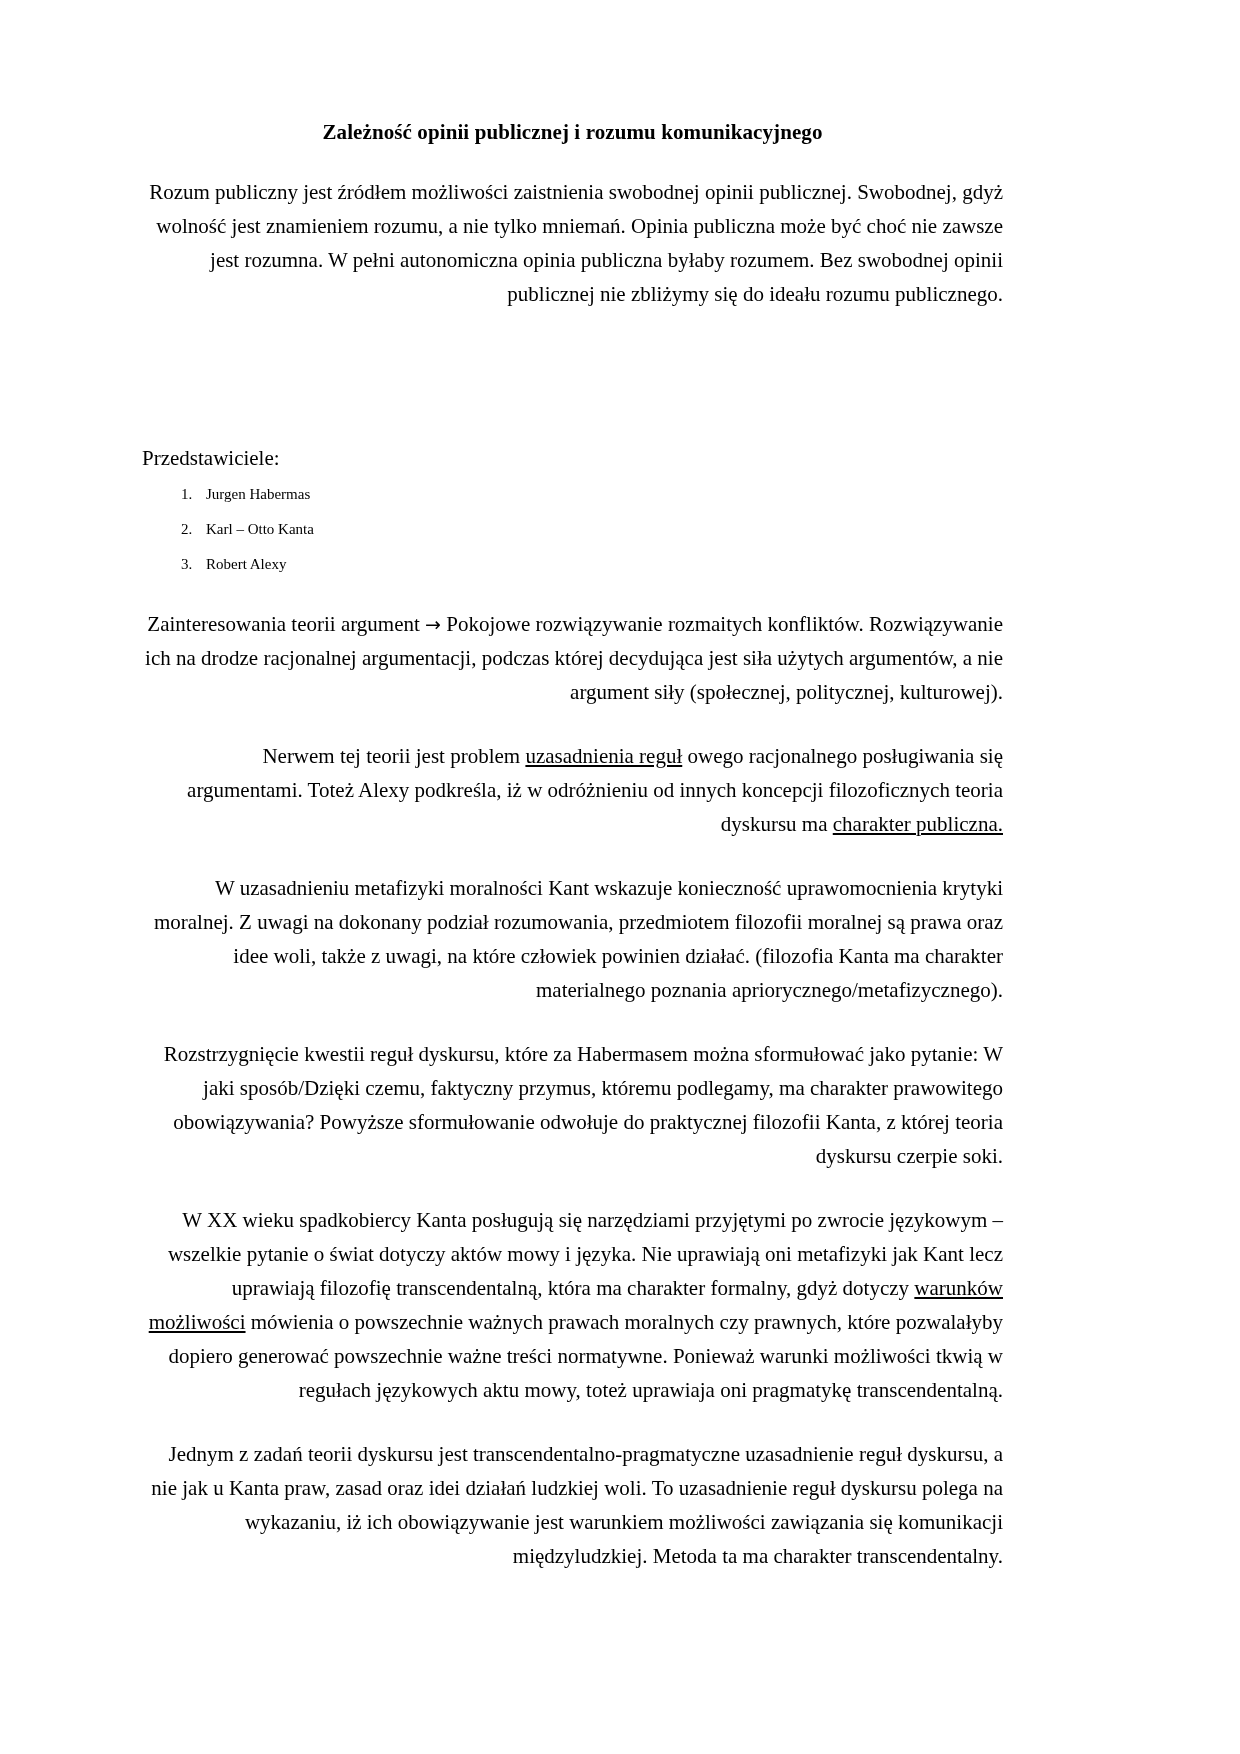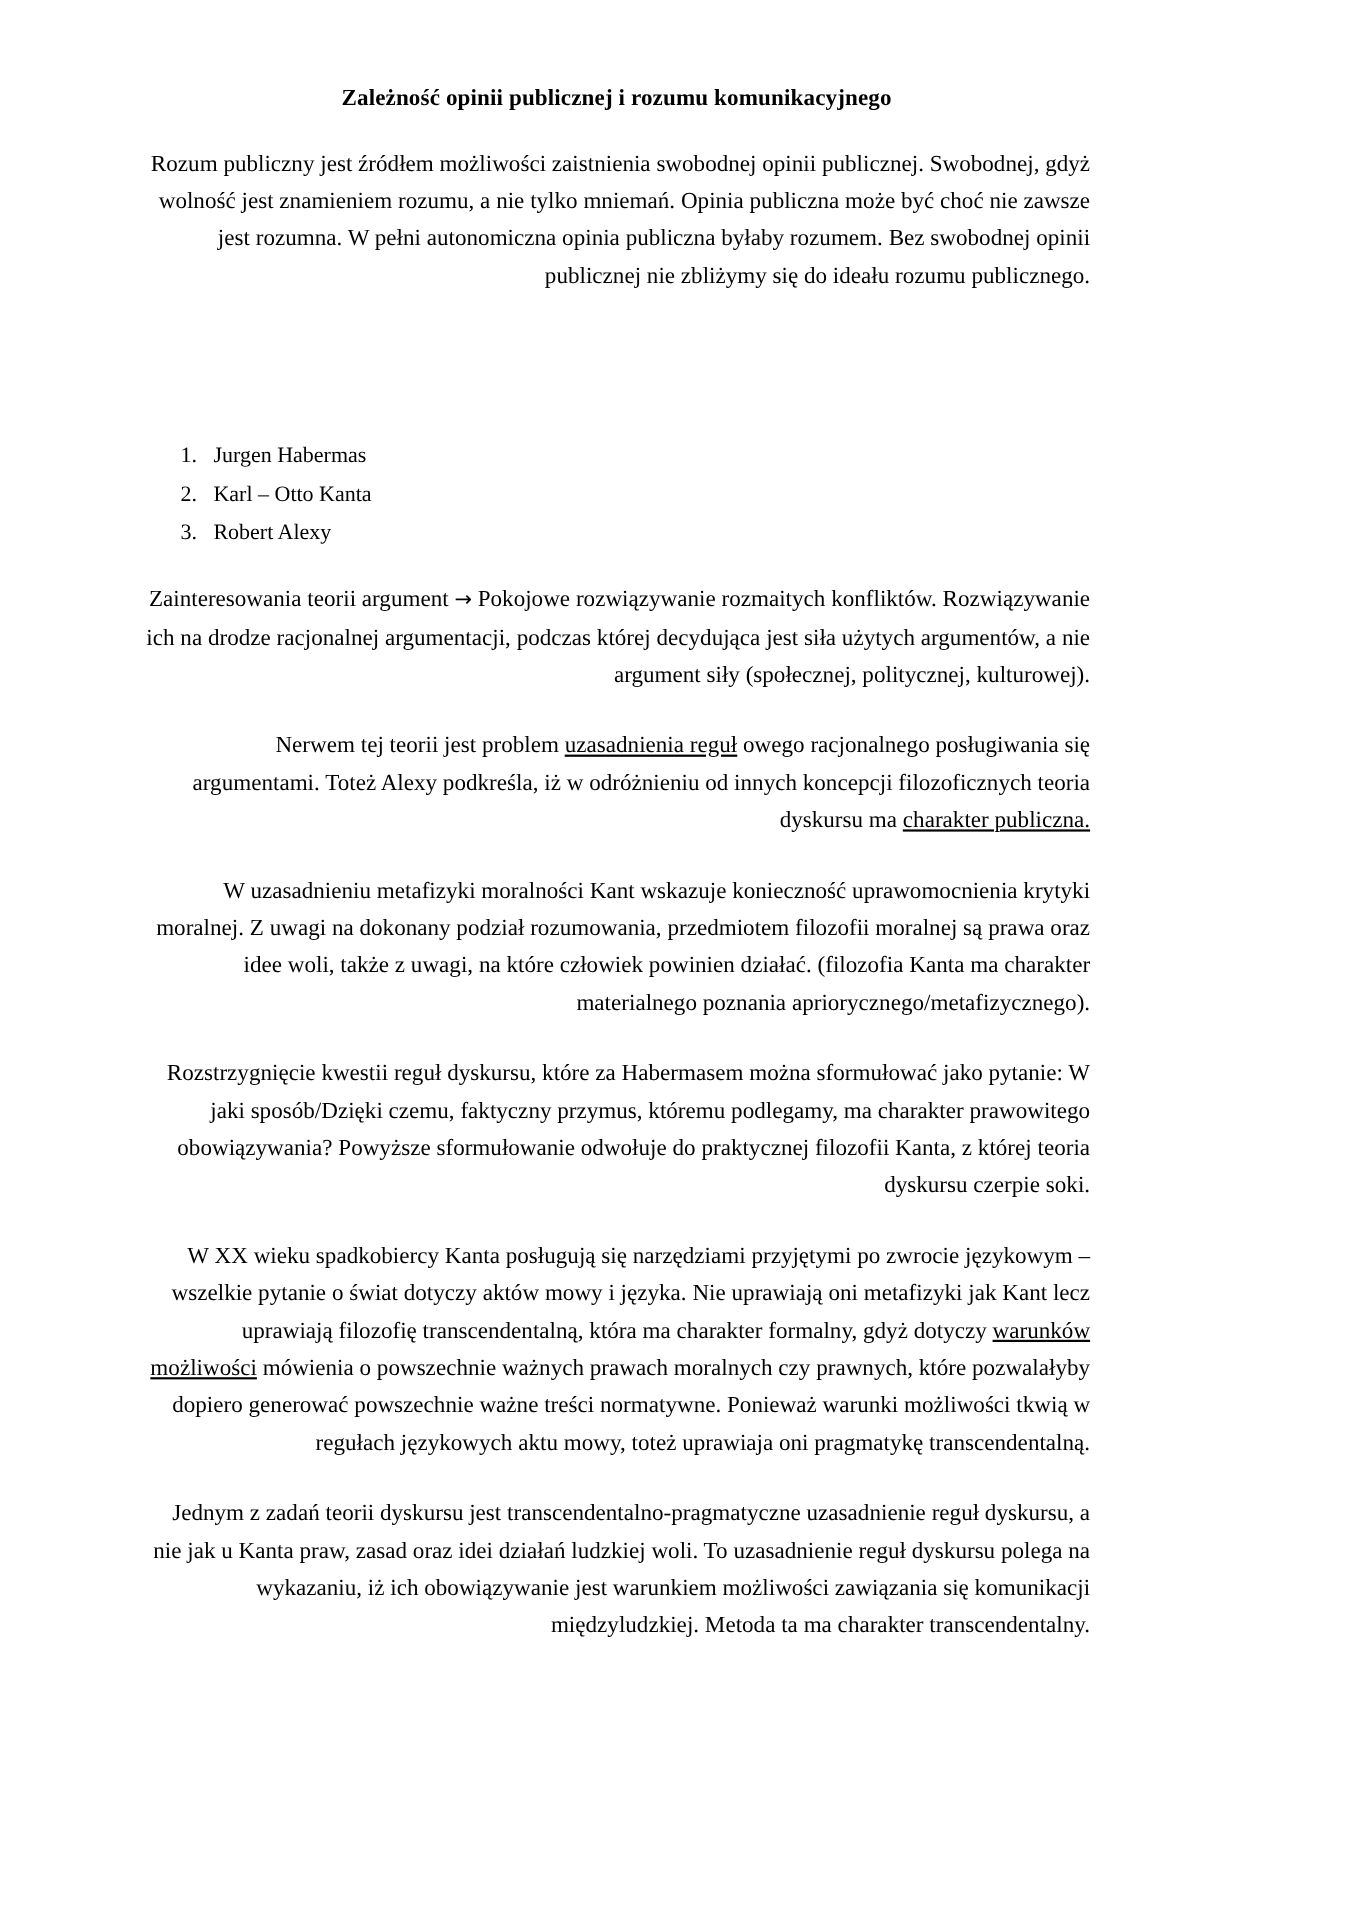--- a/index.html
+++ b/index.html
@@ -11,21 +11,22 @@
     width: 1240px;
     height: 1754px;
     font-family: "Liberation Serif", serif;
     color: #000000;
   }
   .page {
     position: relative;
     width: 1121px;
     height: 1754px;
     box-sizing: border-box;
-    padding: 76px 130px 0 130px;
+    padding: 120px 130px 0 130px;
+    margin-left: 12px;
   }
   .doc {
     width: 100%;
   }
   h1.heading,
   h2.heading {
     font-size: 21px;
     font-weight: bold;
     text-align: center;
     margin: 0;
@@ -47,21 +48,21 @@
     height: 36px;
   }
   .label-line {
     font-size: 21px;
     line-height: 34px;
     margin: 0 0 2px 0;
   }
   ol.reps {
     margin: 0 0 26px 0;
     padding-left: 54px;
-    font-size: 20px;
+    font-size: 15px;
     line-height: 34px;
   }
   ol.reps li {
     padding-left: 10px;
     margin-bottom: 1px;
   }
   .u {
     text-decoration: underline;
   }
   .arrow {
@@ -79,20 +80,21 @@
       <h1 class="heading">Zależność opinii publicznej i rozumu komunikacyjnego</h1>
     </div>
 
     <p class="para">Rozum publiczny jest źródłem możliwości zaistnienia swobodnej opinii publicznej. Swobodnej, gdyż wolność jest znamieniem rozumu, a nie tylko mniemań. Opinia publiczna może być choć nie zawsze jest rozumna. W pełni autonomiczna opinia publiczna byłaby rozumem. Bez swobodnej opinii publicznej nie zbliżymy się do ideału rozumu publicznego.</p>
 
     <div class="spacer-lg"></div>
 
 
     <div class="spacer-md"></div>
 
+    <p class="label-line">Przedstawiciele:</p>
 
     <ol class="reps">
       <li>Jurgen Habermas</li>
       <li>Karl – Otto Kanta</li>
       <li>Robert Alexy</li>
     </ol>
 
     <p class="para">
       <span>Zainteresowania teorii argument</span>
       <span class="arrow">→</span>

